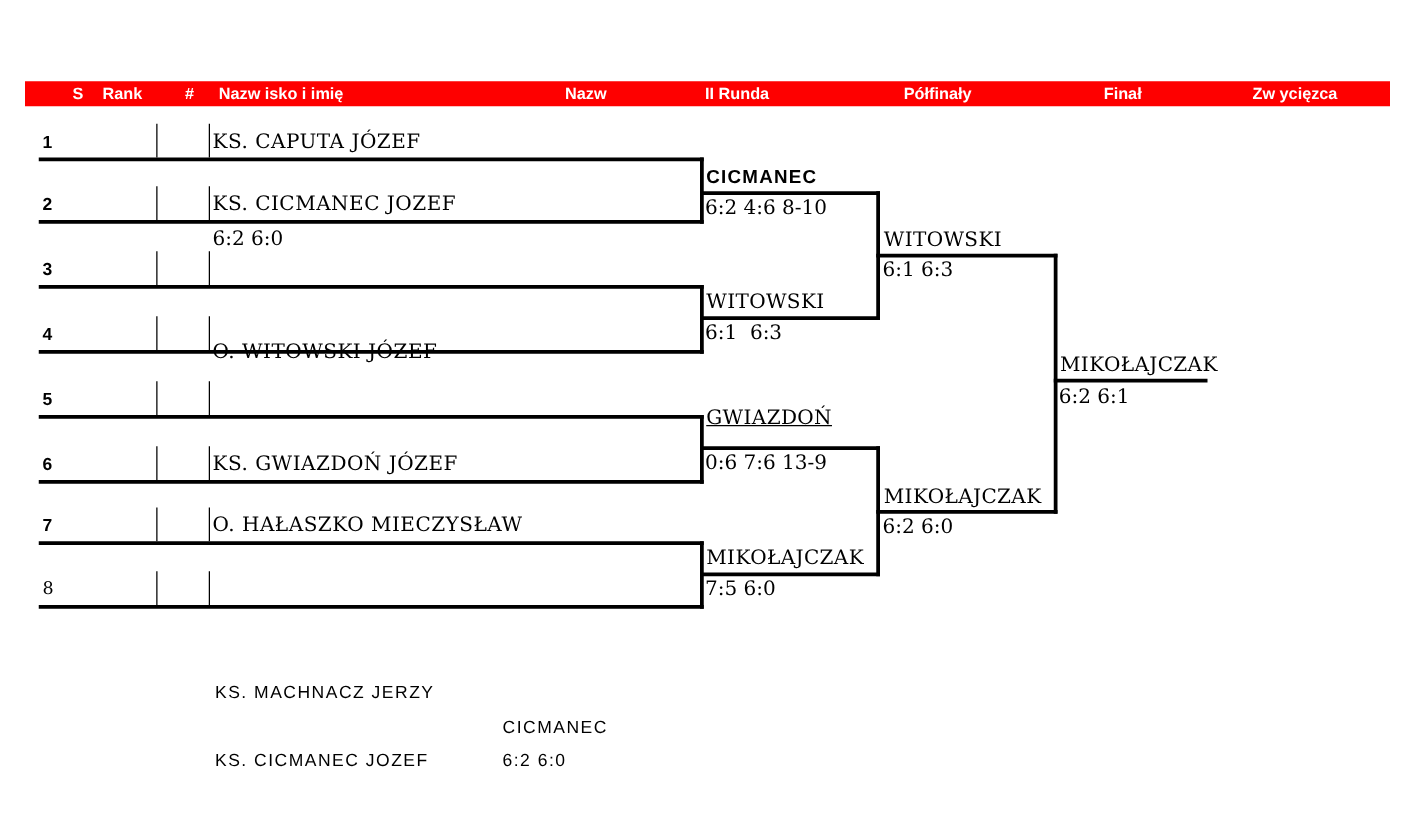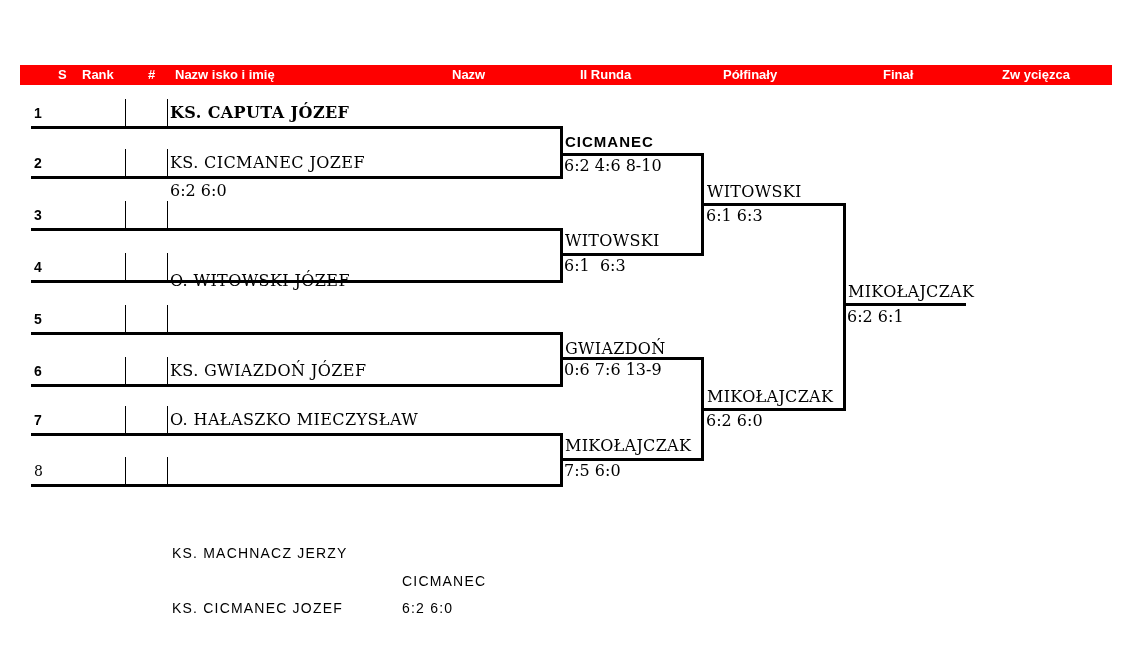--- a/index.html
+++ b/index.html
@@ -28,28 +28,28 @@
 
 <div class="page">
 
 
   <div class="abs header-bar">
     <span class="hcol" style="left:38px;">S</span>
     <span class="hcol" style="left:62px;">Rank</span>
     <span class="hcol" style="left:128px;">#</span>
     <span class="hcol" style="left:155px;">Nazw isko i imię</span>
     <span class="hcol" style="left:432px;">Nazw</span>
-    <span class="hcol" style="left:560px;">II Runda</span>
+    <span class="hcol" style="left:544px;">II Runda</span>
     <span class="hcol" style="left:703px;">Półfinały</span>
     <span class="hcol" style="left:863px;">Finał</span>
     <span class="hcol" style="left:982px;">Zw ycięzca</span>
   </div>
 
   <div class="abs seat" style="left:34px;top:104px;">1</div>
-  <div class="abs pname" style="left:170px;top:104px;font-weight:bold;">KS. CAPUTA JÓZEF</div>
+  <div class="abs pname" style="left:170px;top:104px;">KS. CAPUTA JÓZEF</div>
   <div class="abs tick" style="left:125px;top:99px;"></div>
   <div class="abs tick" style="left:167px;top:99px;"></div>
   <div class="abs row-line" style="left:31px;top:126px;width:532px;"></div>
 
   <div class="abs seat" style="left:34px;top:154px;">2</div>
   <div class="abs pname" style="left:170px;top:154px;">KS. CICMANEC JOZEF</div>
   <div class="abs tick" style="left:125px;top:149px;"></div>
   <div class="abs tick" style="left:167px;top:149px;"></div>
   <div class="abs row-line" style="left:31px;top:176px;width:532px;"></div>
   <div class="abs bscore" style="left:170px;top:182px;">6:2 6:0</div>
@@ -93,21 +93,21 @@
   <div class="abs vline" style="left:560px;top:433px;height:54px;"></div>
 
   <div class="abs wlabel boldsans" style="left:565px;top:133px;">CICMANEC</div>
   <div class="abs hline" style="left:560px;top:153px;width:144px;"></div>
   <div class="abs bscore" style="left:564px;top:157px;">6:2 4:6 8-10</div>
 
   <div class="abs wlabel" style="left:565px;top:232px;">WITOWSKI</div>
   <div class="abs hline" style="left:560px;top:253px;width:144px;"></div>
   <div class="abs bscore" style="left:564px;top:257px;">6:1  6:3</div>
 
-  <div class="abs wlabel" style="left:565px;top:340px;">GWIAZDOŃ</div>
+  <div class="abs wlabel" style="left:565px;top:325px;text-decoration:underline;">GWIAZDOŃ</div>
   <div class="abs hline" style="left:560px;top:357px;width:144px;"></div>
   <div class="abs bscore" style="left:564px;top:361px;">0:6 7:6 13-9</div>
 
   <div class="abs wlabel" style="left:565px;top:437px;">MIKOŁAJCZAK</div>
   <div class="abs hline" style="left:560px;top:458px;width:144px;"></div>
   <div class="abs bscore" style="left:564px;top:462px;">7:5 6:0</div>
 
   <div class="abs vline" style="left:701px;top:153px;height:103px;"></div>
   <div class="abs vline" style="left:701px;top:357px;height:104px;"></div>
 

